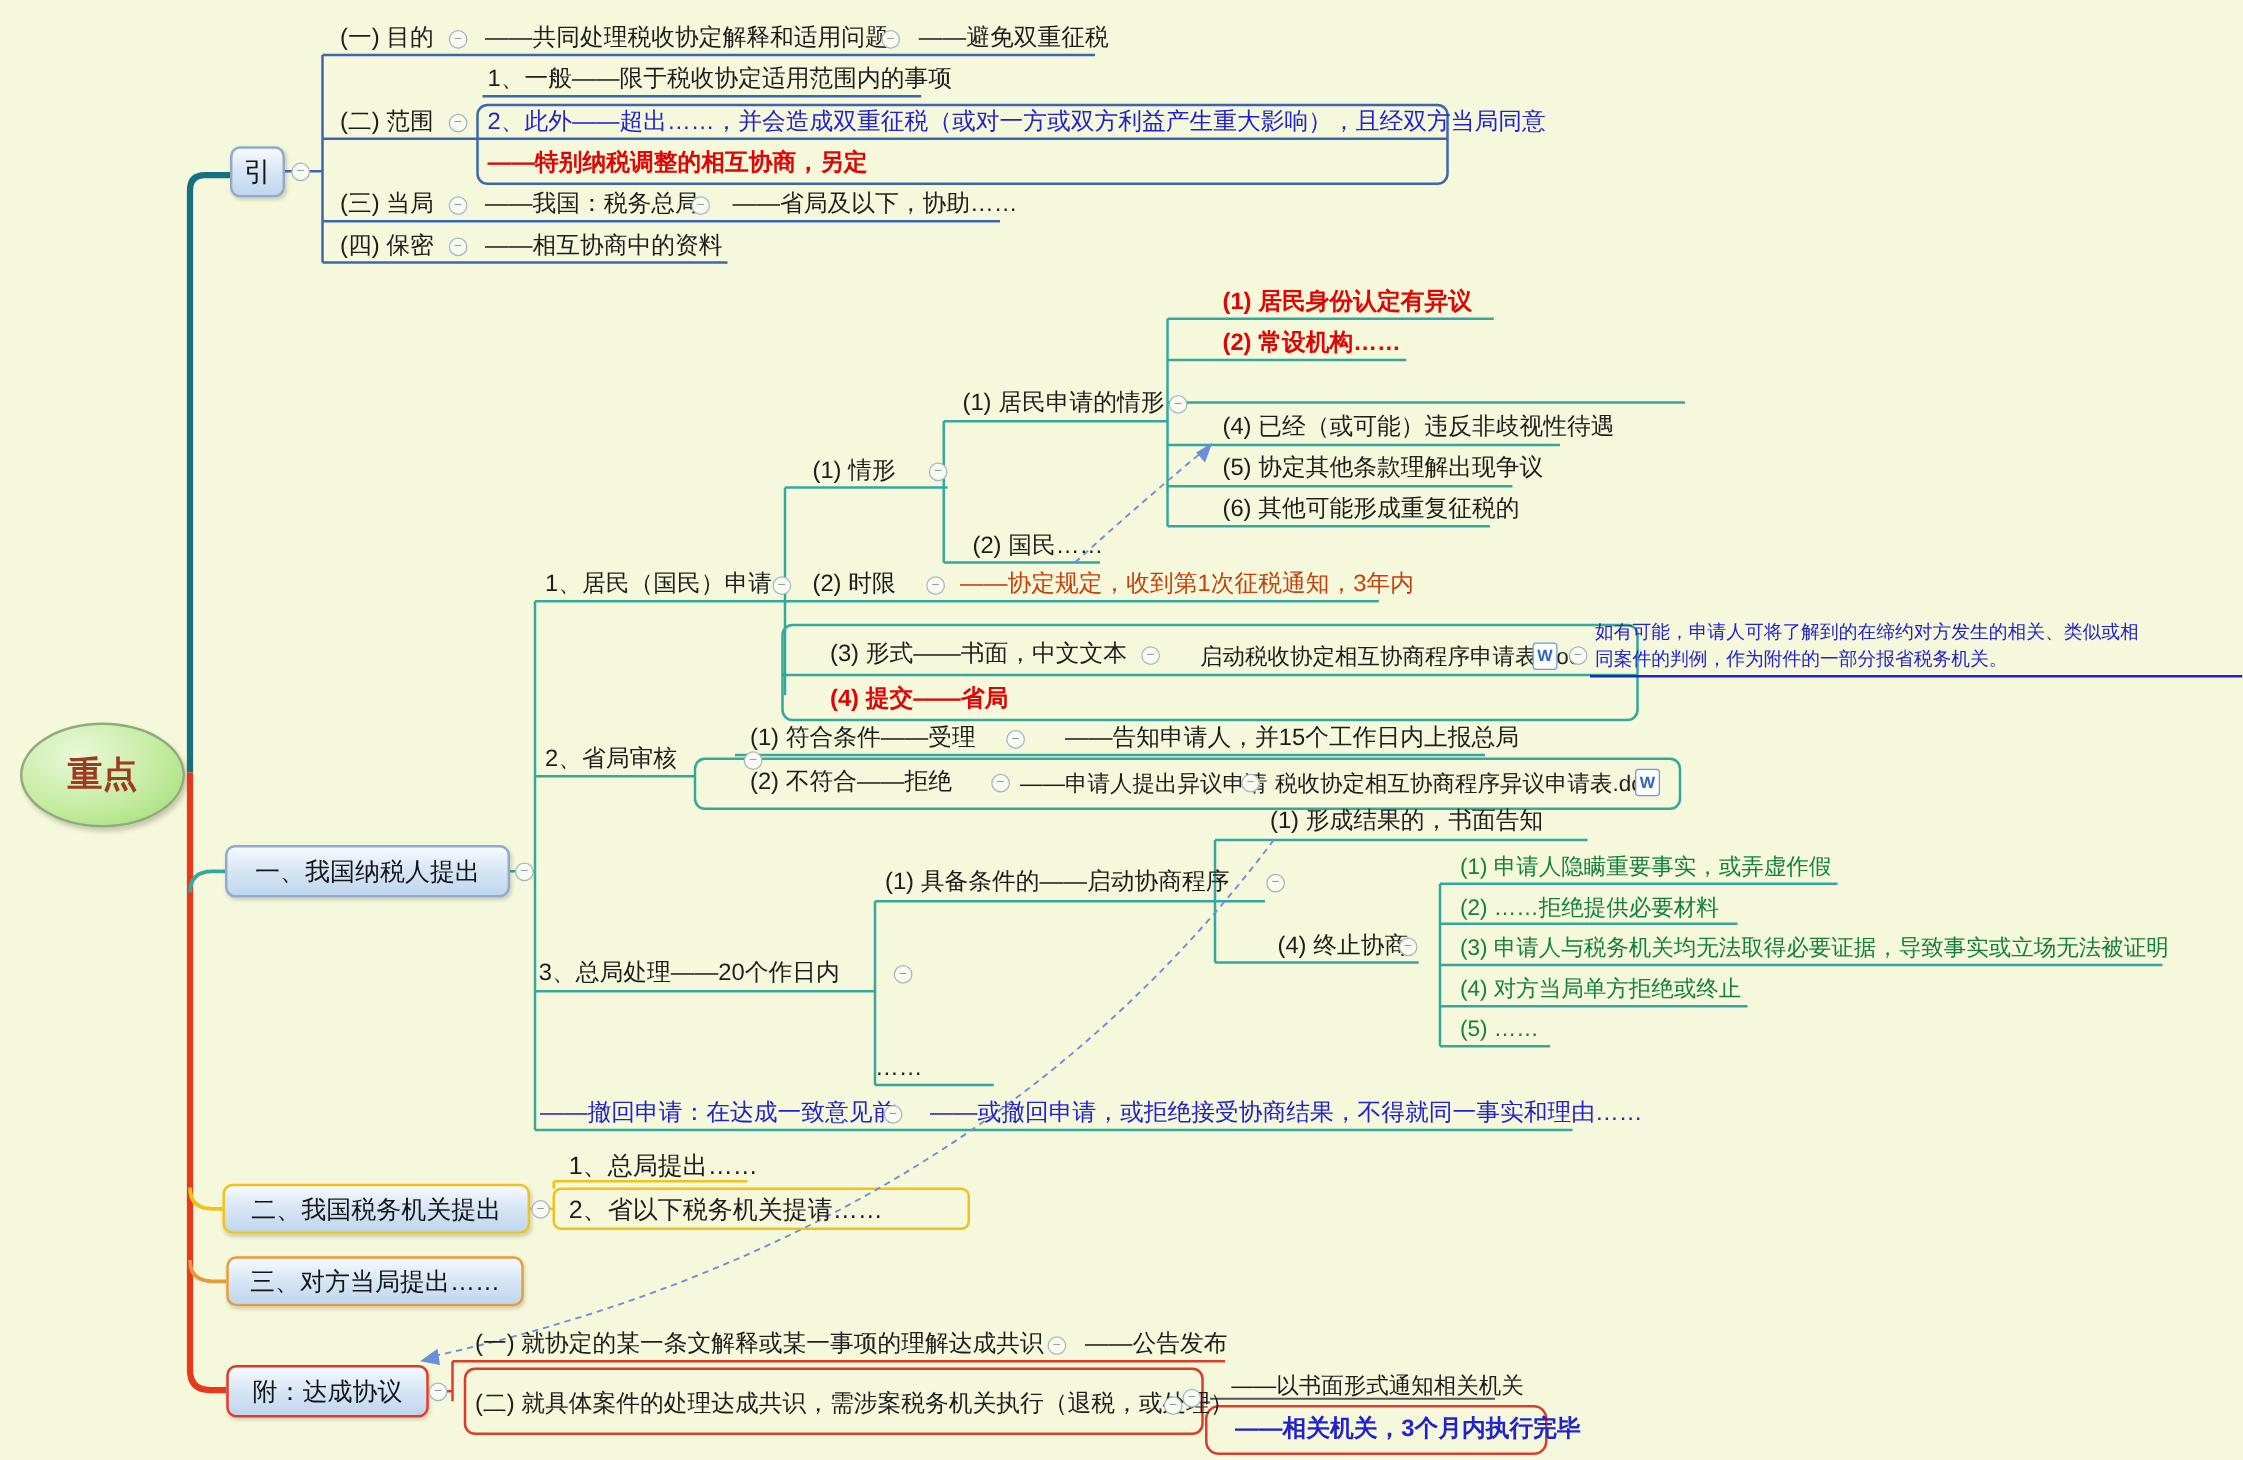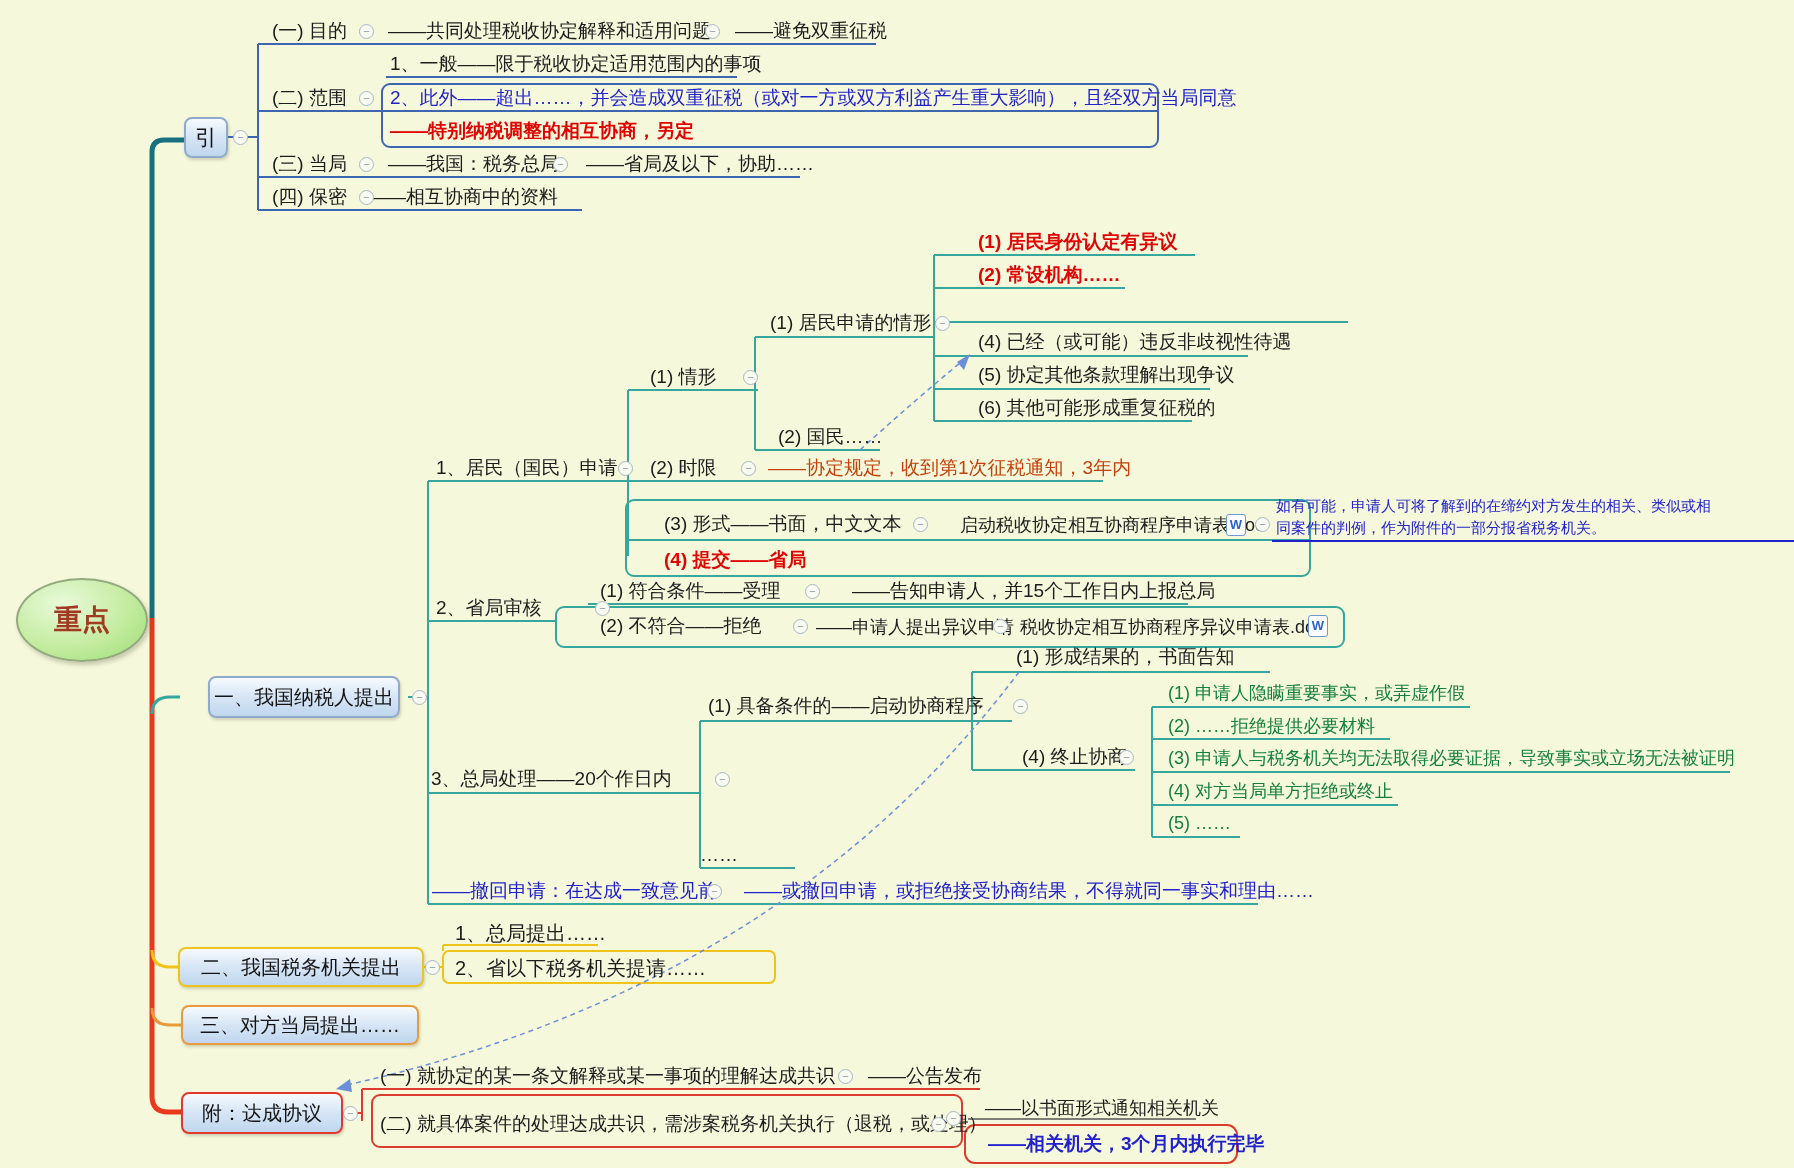--- a/index.html
+++ b/index.html
@@ -153,23 +153,23 @@
   <div class="lbl" style="left:388px;top:18px;">——共同处理税收协定解释和适用问题</div>
   <div class="lbl" style="left:735px;top:18px;">——避免双重征税</div>
   <div class="lbl" style="left:272px;top:85px;">(二) 范围</div>
   <div class="lbl" style="left:390px;top:51px;">1、一般——限于税收协定适用范围内的事项</div>
   <div class="lbl t-blue" style="left:390px;top:85px;">2、此外——超出……，并会造成双重征税（或对一方或双方利益产生重大影响），且经双方当局同意</div>
   <div class="lbl t-red" style="left:390px;top:118px;">——特别纳税调整的相互协商，另定</div>
   <div class="lbl" style="left:272px;top:151px;">(三) 当局</div>
   <div class="lbl" style="left:388px;top:151px;">——我国：税务总局</div>
   <div class="lbl" style="left:586px;top:151px;">——省局及以下，协助……</div>
   <div class="lbl" style="left:272px;top:184px;">(四) 保密</div>
-  <div class="lbl" style="left:368px;top:184px;">——相互协商中的资料</div>
-
-  <div class="topic" style="left:180px;top:676px;width:192px;height:42px;margin-left:28px;">一、我国纳税人提出</div>
+  <div class="lbl" style="left:388px;top:184px;">——相互协商中的资料</div>
+
+  <div class="topic" style="left:180px;top:676px;width:228px;height:42px;">一、我国纳税人提出</div>
   <div class="lbl" style="left:436px;top:455px;">1、居民（国民）申请</div>
   <div class="lbl" style="left:650px;top:364px;">(1) 情形</div>
   <div class="lbl" style="left:770px;top:310px;">(1) 居民申请的情形</div>
   <div class="lbl t-red" style="left:978px;top:229px;">(1) 居民身份认定有异议</div>
   <div class="lbl t-red" style="left:978px;top:262px;">(2) 常设机构……</div>
   <div class="lbl" style="left:978px;top:329px;">(4) 已经（或可能）违反非歧视性待遇</div>
   <div class="lbl" style="left:978px;top:362px;">(5) 协定其他条款理解出现争议</div>
   <div class="lbl" style="left:978px;top:395px;">(6) 其他可能形成重复征税的</div>
   <div class="lbl" style="left:778px;top:424px;">(2) 国民……</div>
   <div class="lbl" style="left:650px;top:455px;">(2) 时限</div>

